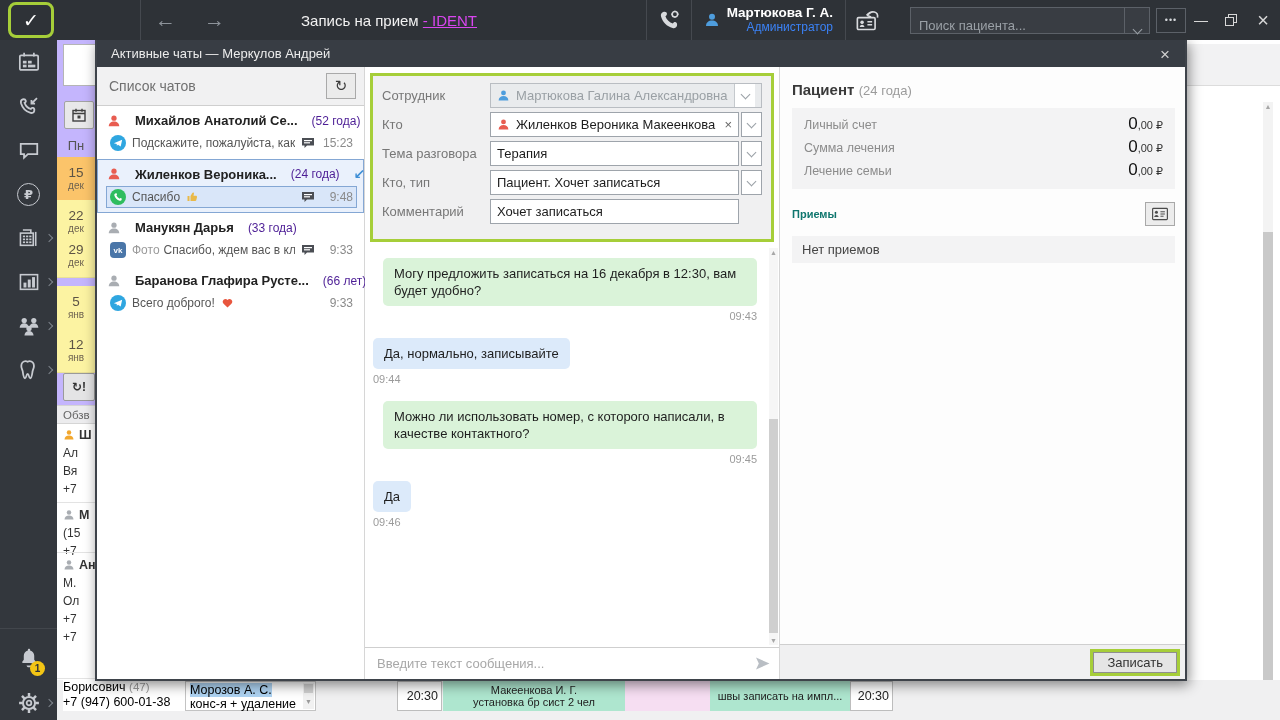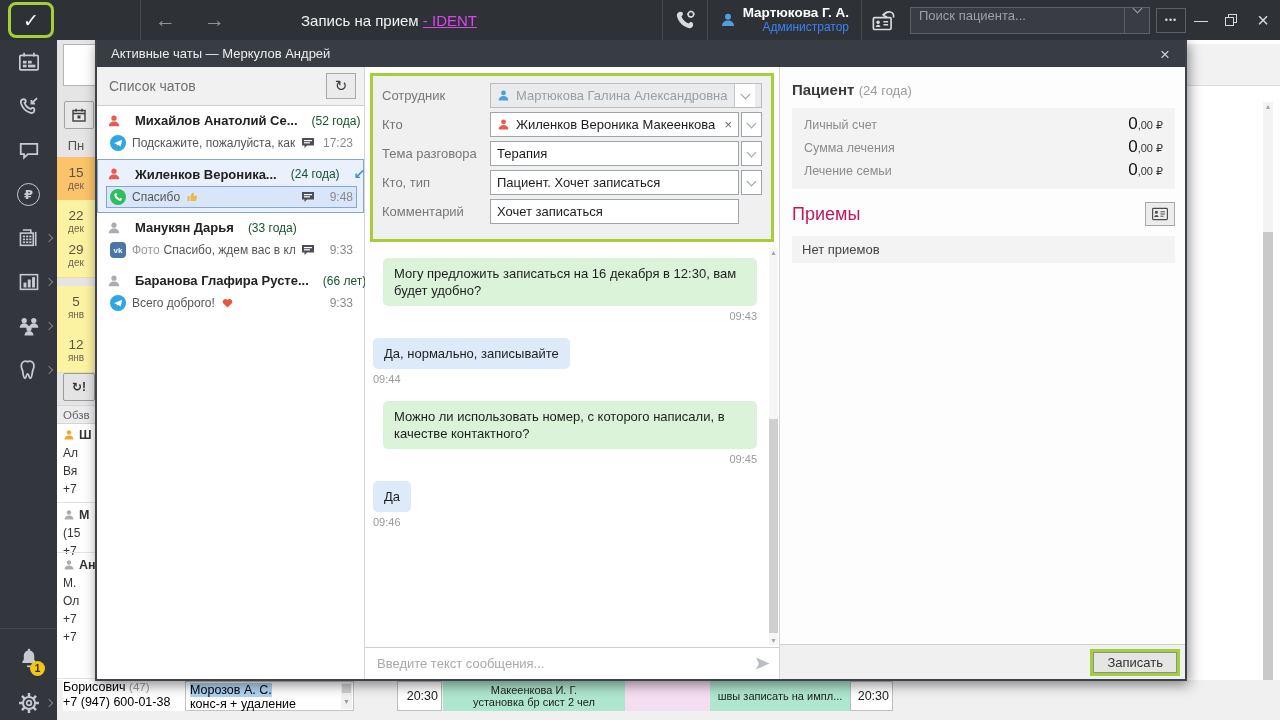--- a/index.html
+++ b/index.html
@@ -15,21 +15,21 @@
   .sep-l{margin-left:78px;}
   .nav-arrow{background:none;border:none;color:#8d939a;font-size:21px;padding:0 14px;cursor:default;line-height:40px;}
   .tb-title{color:#f2f2f2;font-size:15px;margin-left:62px;white-space:nowrap;}
   .tb-title .sfx{color:#d946ef;text-decoration:underline;}
   .tb-right{margin-left:auto;display:flex;align-items:center;height:40px;}
   .tb-iconbtn{width:44px;height:40px;display:flex;align-items:center;justify-content:center;}
   .userblk{display:flex;align-items:center;padding:0 12px;gap:7px;}
   .usercol{display:flex;flex-direction:column;align-items:flex-end;line-height:1.15;}
   .username{color:#fff;font-size:13.5px;font-weight:bold;}
   .userrole{color:#3b82f6;font-size:12px;}
-  .searchwrap{width:238px;height:25px;background:#393d43;border:1px solid #5c6168;display:flex;align-items:flex-start;margin-left:4px;}
+  .searchwrap{width:238px;height:25px;background:#393d43;border:1px solid #5c6168;display:flex;align-items:flex-end;margin-left:20px;}
   .searchwrap input{flex:1;background:transparent;border:none;outline:none;color:#9aa0a6;font-size:13px;padding:0 8px;font-family:inherit;}
   .searchwrap input::placeholder{color:#9aa0a6;}
   .sw-sep{width:1px;height:25px;background:#5c6168;}
   .sw-chev{width:24px;display:flex;align-items:center;justify-content:center;}
   .chev{width:6px;height:6px;border-left:1.6px solid #9aa0a6;border-bottom:1.6px solid #9aa0a6;transform:rotate(-45deg);margin-top:-3px;}
   .dotsbtn{width:30px;height:25px;border:1px solid #5c6168;color:#d4d7da;font-size:9px;letter-spacing:1px;display:flex;align-items:center;justify-content:center;margin-left:6px;background:transparent;}
   .winbtn{width:30px;height:40px;display:flex;align-items:center;justify-content:center;color:#d8d8d8;background:transparent;border:none;}
   .winbtn.close{font-size:20px;width:34px;}
   .winbtn.min{font-size:14px;}
 
@@ -37,21 +37,21 @@
   .sidebar{position:absolute;left:0;top:40px;width:57px;height:680px;background:#33373d;z-index:5;}
   .sb-item{height:44px;display:flex;align-items:center;justify-content:center;position:relative;}
   .sb-chev{position:absolute;right:5px;top:50%;width:5px;height:5px;border-top:1.4px solid #7d838b;border-right:1.4px solid #7d838b;transform:translateY(-50%) rotate(45deg);}
   .rub-circ{width:21px;height:21px;border:1.5px solid #c7cad0;border-radius:50%;color:#c7cad0;font-size:13px;font-weight:bold;display:flex;align-items:center;justify-content:center;}
   .sb-bottom-line{position:absolute;left:0;top:588px;width:57px;height:1px;background:#42464c;}
   .sb-bell{position:absolute;left:0;top:598px;width:57px;height:40px;display:flex;align-items:center;justify-content:center;}
   .bell-badge{position:absolute;right:12px;bottom:2px;width:15px;height:15px;border-radius:50%;background:#f3c515;color:#2e3237;font-size:10px;font-weight:bold;display:flex;align-items:center;justify-content:center;}
   .sb-gear{position:absolute;left:0;top:645px;width:57px;height:36px;display:flex;align-items:center;justify-content:center;}
 
   
-  .strip{position:absolute;left:57px;top:40px;width:38px;height:608px;background:#e5e5e5;z-index:1;overflow:visible;}
+  .strip{position:absolute;left:57px;top:40px;width:38px;height:608px;background:#c4b5fd;z-index:1;overflow:visible;}
   .strip .whitebox{position:absolute;left:6px;top:4px;width:42px;height:40px;background:#fff;border:1px solid #b5b5b5;}
   .strip .calbtn{position:absolute;left:7px;top:61px;width:28px;height:26px;background:#e8e8e9;border:1px solid #a3a3a3;border-radius:2px;display:flex;align-items:center;justify-content:center;}
   .strip .wk{position:absolute;left:0;top:93px;width:38px;height:24px;font-size:13px;color:#555;display:flex;align-items:center;justify-content:center;border-bottom:1px solid #d9d9d9;}
   .datecell{position:absolute;left:0;width:38px;height:43px;display:flex;flex-direction:column;align-items:center;justify-content:center;line-height:1.1;border-bottom:1px solid rgba(0,0,0,0.07);}
   .datecell .d{font-size:13.5px;color:#5c5345;}
   .datecell .m{font-size:10px;color:#6e6351;}
   .qbtn{position:absolute;left:6px;top:333px;width:30px;height:26px;background:#e4e4e5;border:1px solid #9a9a9a;border-radius:2px;color:#333;font-size:12px;font-weight:bold;display:flex;align-items:center;justify-content:center;}
   .obz{position:absolute;left:0;top:365px;width:38px;height:19px;background:#ececee;border-top:1px solid #d5d5d5;border-bottom:1px solid #d5d5d5;font-size:11.5px;color:#666;display:flex;align-items:center;padding-left:6px;box-sizing:border-box;overflow:hidden;white-space:nowrap;}
   .calllist{position:absolute;left:0;top:384px;width:38px;height:296px;background:#fff;}
   .cl-entry{position:absolute;left:6px;font-size:12px;color:#333;line-height:18px;white-space:nowrap;}
@@ -62,21 +62,21 @@
   .bgright{position:absolute;left:1187px;top:40px;width:93px;height:680px;background:#fff;z-index:1;}
   .bgr-band{position:absolute;left:0;top:4px;width:93px;height:41px;background:#f2f2f3;border-bottom:1px solid #dcdcdc;}
   .vscroll{position:absolute;left:76px;top:62px;width:10px;height:612px;background:#f3f3f3;}
   .vscroll .arr{position:absolute;left:0;width:10px;font-size:7px;color:#a7a7a7;text-align:center;}
   .vscroll .thumb{position:absolute;left:0;top:130px;width:10px;height:490px;background:#c9c9c9;}
 
   
   .bgbottom{position:absolute;left:57px;top:680px;width:1223px;height:40px;background:#f0f0f1;z-index:2;}
   .bb-caller{position:absolute;left:6px;top:0;width:122px;height:31px;background:#fff;font-size:12.5px;line-height:15px;white-space:nowrap;}
   .bb-caller .age{color:#999;font-size:11.5px;}
-  .bb-selcell{position:absolute;left:128px;top:1px;width:169px;height:30px;background:#fff;border:1px solid #c3c3c3;box-sizing:border-box;font-size:12.5px;line-height:14px;padding:1px 4px;}
+  .bb-selcell{position:absolute;left:128px;top:1px;width:131px;height:30px;background:#fff;border:1px solid #c3c3c3;box-sizing:border-box;font-size:12.5px;line-height:14px;padding:1px 4px;}
   .bb-selcell .hl{background:#aed3f2;}
   .bb-minisb{position:absolute;right:1px;top:1px;width:11px;height:26px;background:#f1f1f1;}
   .bb-minisb .t{position:absolute;left:1px;top:1px;width:9px;height:9px;background:#cfcfcf;}
   .bb-minisb .a{position:absolute;left:0;bottom:0;width:11px;text-align:center;font-size:7px;color:#9b9b9b;}
   .bb-time{position:absolute;top:1px;height:30px;background:#fff;border:1px solid #bdbdbd;box-sizing:border-box;font-size:12.5px;color:#222;display:flex;align-items:center;justify-content:flex-end;padding-right:3px;}
   .bb-appt{position:absolute;top:1px;height:30px;display:flex;flex-direction:column;align-items:center;justify-content:center;font-size:11px;line-height:12.5px;color:#222;text-align:center;}
   .green{background:#aee6cf;}
   .pink{background:#f6def2;}
 
   
@@ -88,21 +88,21 @@
 
   
   .lpanel{width:268px;border-right:1px solid #d6d6d6;display:flex;flex-direction:column;box-sizing:border-box;}
   .lp-header{height:38px;background:#f1f1f2;border-bottom:1px solid #cfcfcf;display:flex;align-items:center;position:relative;flex:none;}
   .lp-header .t{font-size:14px;color:#707070;padding-left:12px;}
   .refreshbtn{position:absolute;right:8px;top:6px;width:30px;height:26px;background:#ebebeb;border:1px solid #a9a9a9;color:#3c3c3c;font-size:15px;display:flex;align-items:center;justify-content:center;}
   .chat-item{padding:7px 8px 6px 10px;position:relative;}
   .chat-item.selected{background:#eaf1fc;box-shadow:inset 0 0 0 1px #84a7d4;}
   .ci-r1{display:flex;align-items:center;gap:14px;}
   .ci-name{font-size:13px;font-weight:bold;color:#222;white-space:nowrap;}
-  .ci-age{font-size:12px;color:#14532d;white-space:nowrap;}
+  .ci-age{font-size:12px;color:#4c1d95;white-space:nowrap;}
   .ci-arrow{margin-left:auto;color:#3f8fd6;font-size:14px;font-weight:bold;}
   .ci-r2{display:flex;align-items:center;gap:6px;margin-top:5px;padding:2px 3px;}
   .chat-item.selected .ci-r2{background:#d9e6f9;box-shadow:0 0 0 1px #84a7d4;}
   .ci-prev{font-size:12px;color:#555;white-space:nowrap;overflow:hidden;flex:1;}
   .ci-prefix{color:#9a9a9a;margin-right:4px;}
   .ci-time{font-size:12px;color:#8a8a8a;width:32px;text-align:right;flex:none;}
   .chan{width:16px;height:16px;border-radius:50%;display:flex;align-items:center;justify-content:center;flex:none;}
   .chan.tg{background:#2fa6e0;}
   .chan.wa{background:#2ebd5f;}
   .chan.vk{background:#4a76a8;border-radius:4px;color:#fff;font-size:8px;font-weight:bold;}
@@ -142,21 +142,21 @@
   
   .rpanel{flex:1;background:#fdfdfd;position:relative;padding:14px 10px 0 12px;box-sizing:border-box;}
   .pt-title{font-size:15px;font-weight:bold;color:#3a3a3a;}
   .pt-age{font-size:13px;color:#9b9b9b;font-weight:normal;}
   .moneybox{margin-top:9px;background:#f3f3f4;padding:6px 12px;}
   .mrow2{display:flex;align-items:baseline;height:23px;}
   .mlabel{flex:1;font-size:12.5px;color:#8c8c8c;}
   .mint{font-size:17px;color:#111;}
   .mfrac{font-size:11px;color:#333;}
   .prirow{margin-top:13px;display:flex;align-items:center;}
-  .pri-title{font-size:18px;font-weight:normal;color:#be185d;flex:1;}
+  .pri-title{font-size:11px;font-weight:bold;color:#0f766e;flex:1;}
   .cardbtn{width:30px;height:24px;background:#ececec;border:1px solid #a8a8a8;display:flex;align-items:center;justify-content:center;}
   .noappt{margin-top:10px;background:#f3f3f4;padding:6px 10px;font-size:13px;color:#444;}
   .rfooter{position:absolute;left:0;right:0;bottom:0;height:34px;background:#f0f0f1;border-top:1px solid #cfcfcf;display:flex;align-items:center;justify-content:flex-end;}
   .submit-wrap{border:3px solid #a6ce39;margin-right:5px;}
   .submitbtn{background:#e5e5e5;border:1px solid #8f8f8f;font-size:13px;color:#333;padding:2px 13px;font-family:inherit;}
 
   .pico{flex:none;}
 </style>
 </head>
 <body>
@@ -455,21 +455,21 @@
             <svg width="10" height="10" viewBox="0 0 12 12">
                 <path d="M1 6.2 11 2 9.2 10.2 6 8 4.6 9.4 4.5 7.2z" fill="#fff"></path>
               </svg>
           </div>
           <span class="ci-prev">Подскажите, пожалуйста, как...</span>
           <svg width="14" height="12" viewBox="0 0 14 12">
               <path d="M1 1h12v7.5H6L3.5 11V8.5H1z" fill="#4b4e54"></path>
               <rect x="3" y="3" width="8" height="1.2" fill="#fff"></rect>
               <rect x="3" y="5.2" width="6" height="1.2" fill="#fff"></rect>
             </svg>
-          <span class="ci-time">17:23</span>
+          <span class="ci-time">15:23</span>
         </div>
       </div>
 
       <div class="chat-item selected">
         <div class="ci-r1">
           <svg class="pico" width="14" height="14" viewBox="0 0 16 16">
               <circle cx="8" cy="4.8" r="3" fill="#e85c50"></circle>
               <path d="M2 14c0-3.4 2.7-5.4 6-5.4s6 2 6 5.4z" fill="#e85c50"></path>
             </svg>
           <span class="ci-name">Жиленков Вероника...</span>

